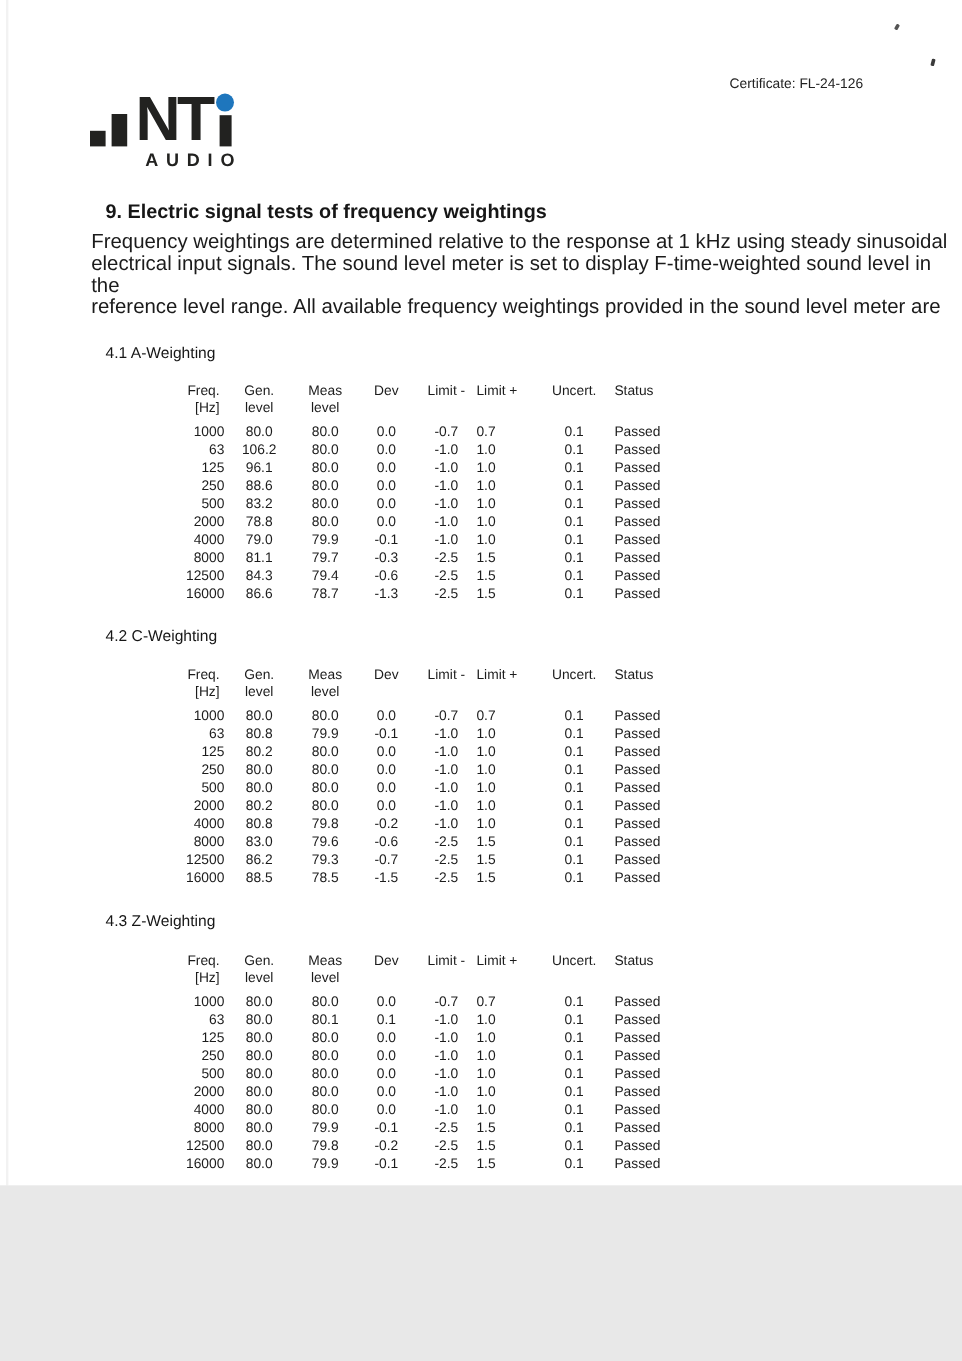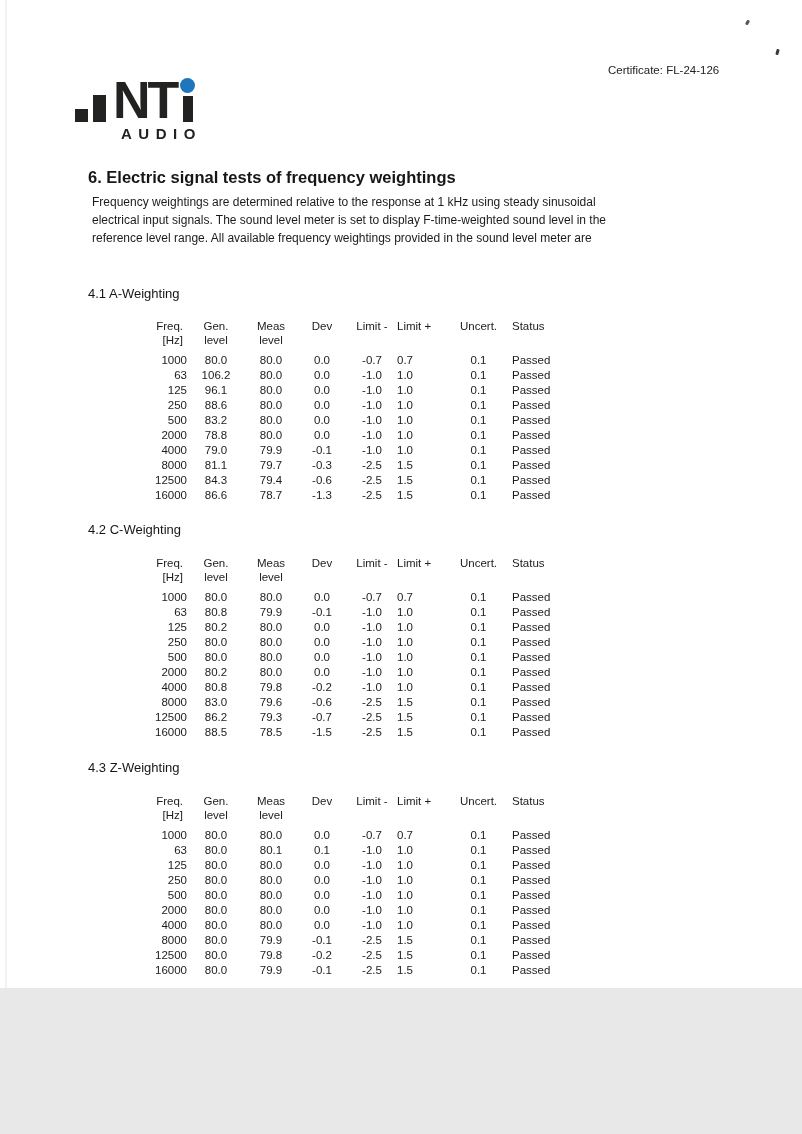--- a/index.html
+++ b/index.html
@@ -39,21 +39,21 @@
     font-size:15px; font-weight:bold; letter-spacing:6.5px; color:#222220;
   }
 
   .certificate { position:absolute; left:608px; top:64px; font-size:11.5px; color:#222; }
 
   
   .sec-title {
     position:absolute; left:88px;
     font-size:16.5px; font-weight:bold; color:#161616;
   }
-  .intro { position:absolute; left:92px; top:193px; font-size:12px; line-height:18px; color:#1b1b1b; }
+  .intro { position:absolute; left:76px; top:193px; font-size:17px; line-height:18px; color:#1b1b1b; }
 
   .tbl-title { position:absolute; left:88px; font-size:13px; font-weight:normal; color:#161616;text-align:center; }
   .tbl { position:absolute; left:125px; font-size:11.5px; color:#1c1c1c; }
 
   .trow { display:flex; line-height:15px; }
   .thead { line-height:14px; margin-bottom:6px; }
   .tc { white-space:nowrap; }
   .c0 { width:62px; text-align:right; }
   .thead .c0 { padding-right:4px; }
   .c1 { width:58px; text-align:center; }
@@ -87,21 +87,21 @@
       <span class="logo-i">
         <span class="logo-i-dot" style="background: rgb(30, 118, 189);"></span>
         <span class="logo-i-stem"></span>
       </span>
     </div>
     <div class="logo-audio">AUDIO</div>
   </div>
 
   <div class="certificate">Certificate: FL-24-126</div>
 
-  <div class="sec-title h1">6. Electric signal tests of frequency weightings</div>
+  <div class="sec-title h1">9. Electric signal tests of frequency weightings</div>
 
   <div class="intro">
     <div>Frequency weightings are determined relative to the response at 1 kHz using steady sinusoidal</div>
     <div>electrical input signals. The sound level meter is set to display F-time-weighted sound level in the</div>
     <div>reference level range. All available frequency weightings provided in the sound level meter are</div>
   </div>
 
   <div class="tbl-title t1-title">4.1 A-Weighting</div>
   <div class="tbl t1">
       <div class="trow thead">

